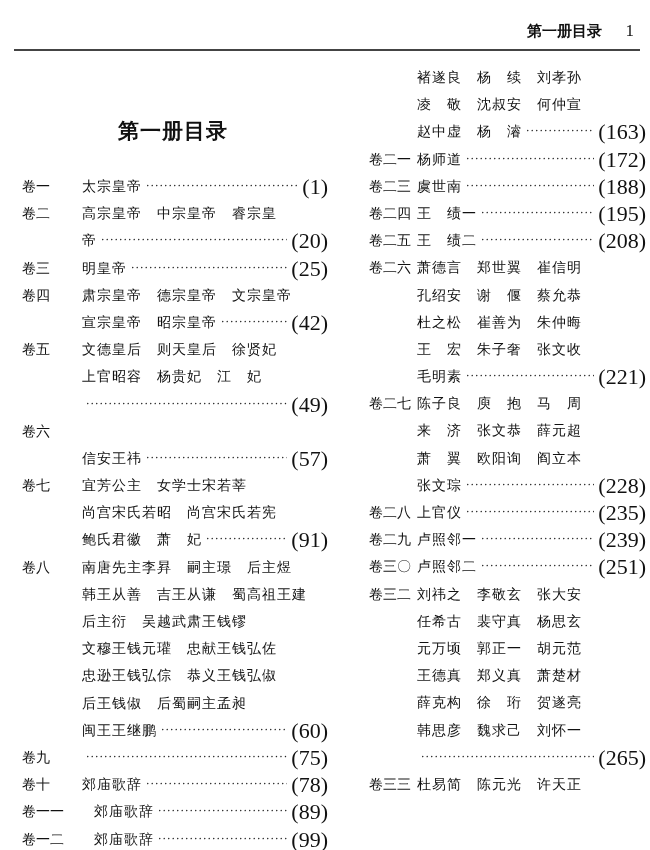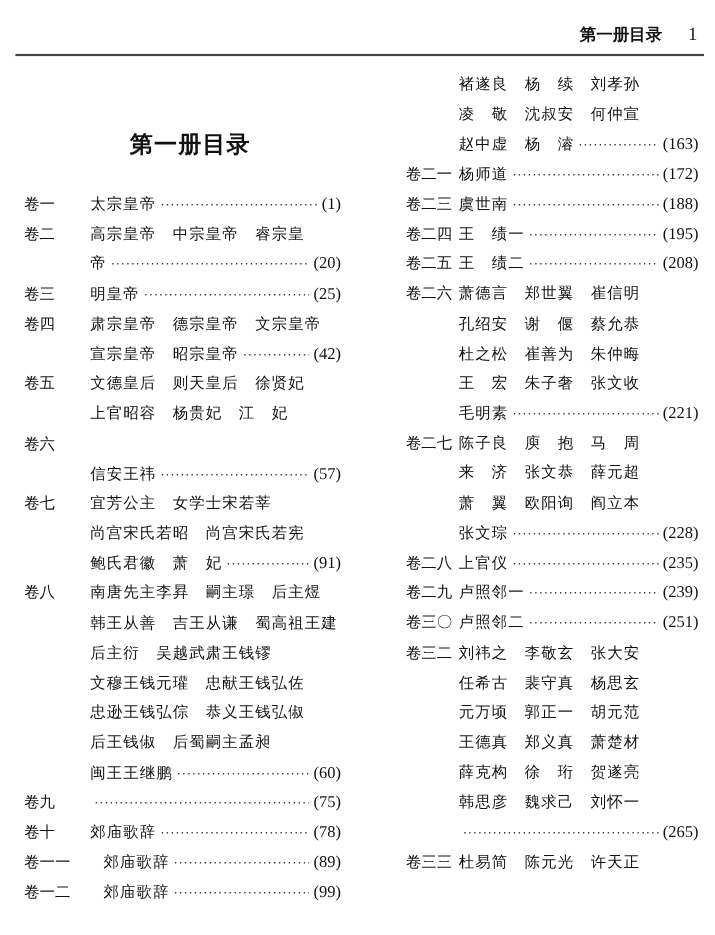--- a/index.html
+++ b/index.html
@@ -23,33 +23,33 @@
     font-size: 21px; font-weight: bold; letter-spacing: 1px;
   }
   .col { position: absolute; }
   .col-left { left: 0; top: 173px; width: 330px; }
   .col-right { left: 330px; top: 64px; width: 320px; }
   .entry { position: relative; }
   .line {
     position: relative; height: 27.2px; line-height: 27.2px; font-size: 14px; white-space: nowrap;
   }
   .col-left .juan { position: absolute; left: 22px; }
-  .col-left .text { position: absolute; left: 82px; right: 20px; display: flex; }
+  .col-left .text { position: absolute; left: 82px; right: 2px; display: flex; }
   .col-right .juan { position: absolute; left: 15px; margin-left: 24px; }
-  .col-right .text { position: absolute; left: 87px; right: 15px; display: flex; }
+  .col-right .text { position: absolute; left: 87px; right: 4px; display: flex; }
   .names { flex: 0 0 auto; letter-spacing: 1px; }
   .names.indent { padding-left: 12px; }
   .leader {
     flex: 1 1 auto; overflow: hidden; margin: 0 4px; position: relative; top: 0px;
     letter-spacing: 1px; color: #222; font-size: 11px;
   }
   .leader::before {
     content: "································································································";
   }
-  .page { flex: 0 0 auto; font-family: "Liberation Serif", serif; font-size: 15px; }
+  .page { flex: 0 0 auto; font-family: "Liberation Serif", serif; font-size: 22px; }
 </style>
 </head>
 <body>
 
 <div>
   <span class="header-title">第一册目录</span>
   <span class="header-page">1</span>
   <div class="header-rule"></div>
 </div>
 
@@ -111,20 +111,27 @@
         <span class="juan">卷五</span>
         <div class="text">
           <span class="names">文德皇后　则天皇后　徐贤妃</span>
         </div>
       </div>
       <div class="line">
         <div class="text">
           <span class="names">上官昭容　杨贵妃　江　妃</span>
         </div>
       </div>
+      <div class="line">
+        <div class="text">
+          <span class="names"></span>
+          <span class="leader"></span>
+          <span class="page">(49)</span>
+        </div>
+      </div>
     </div>
     <div class="entry">
       <div class="line">
         <span class="juan">卷六</span>
       </div>
       <div class="line">
         <div class="text">
           <span class="names">信安王祎</span>
           <span class="leader"></span>
           <span class="page">(57)</span>

